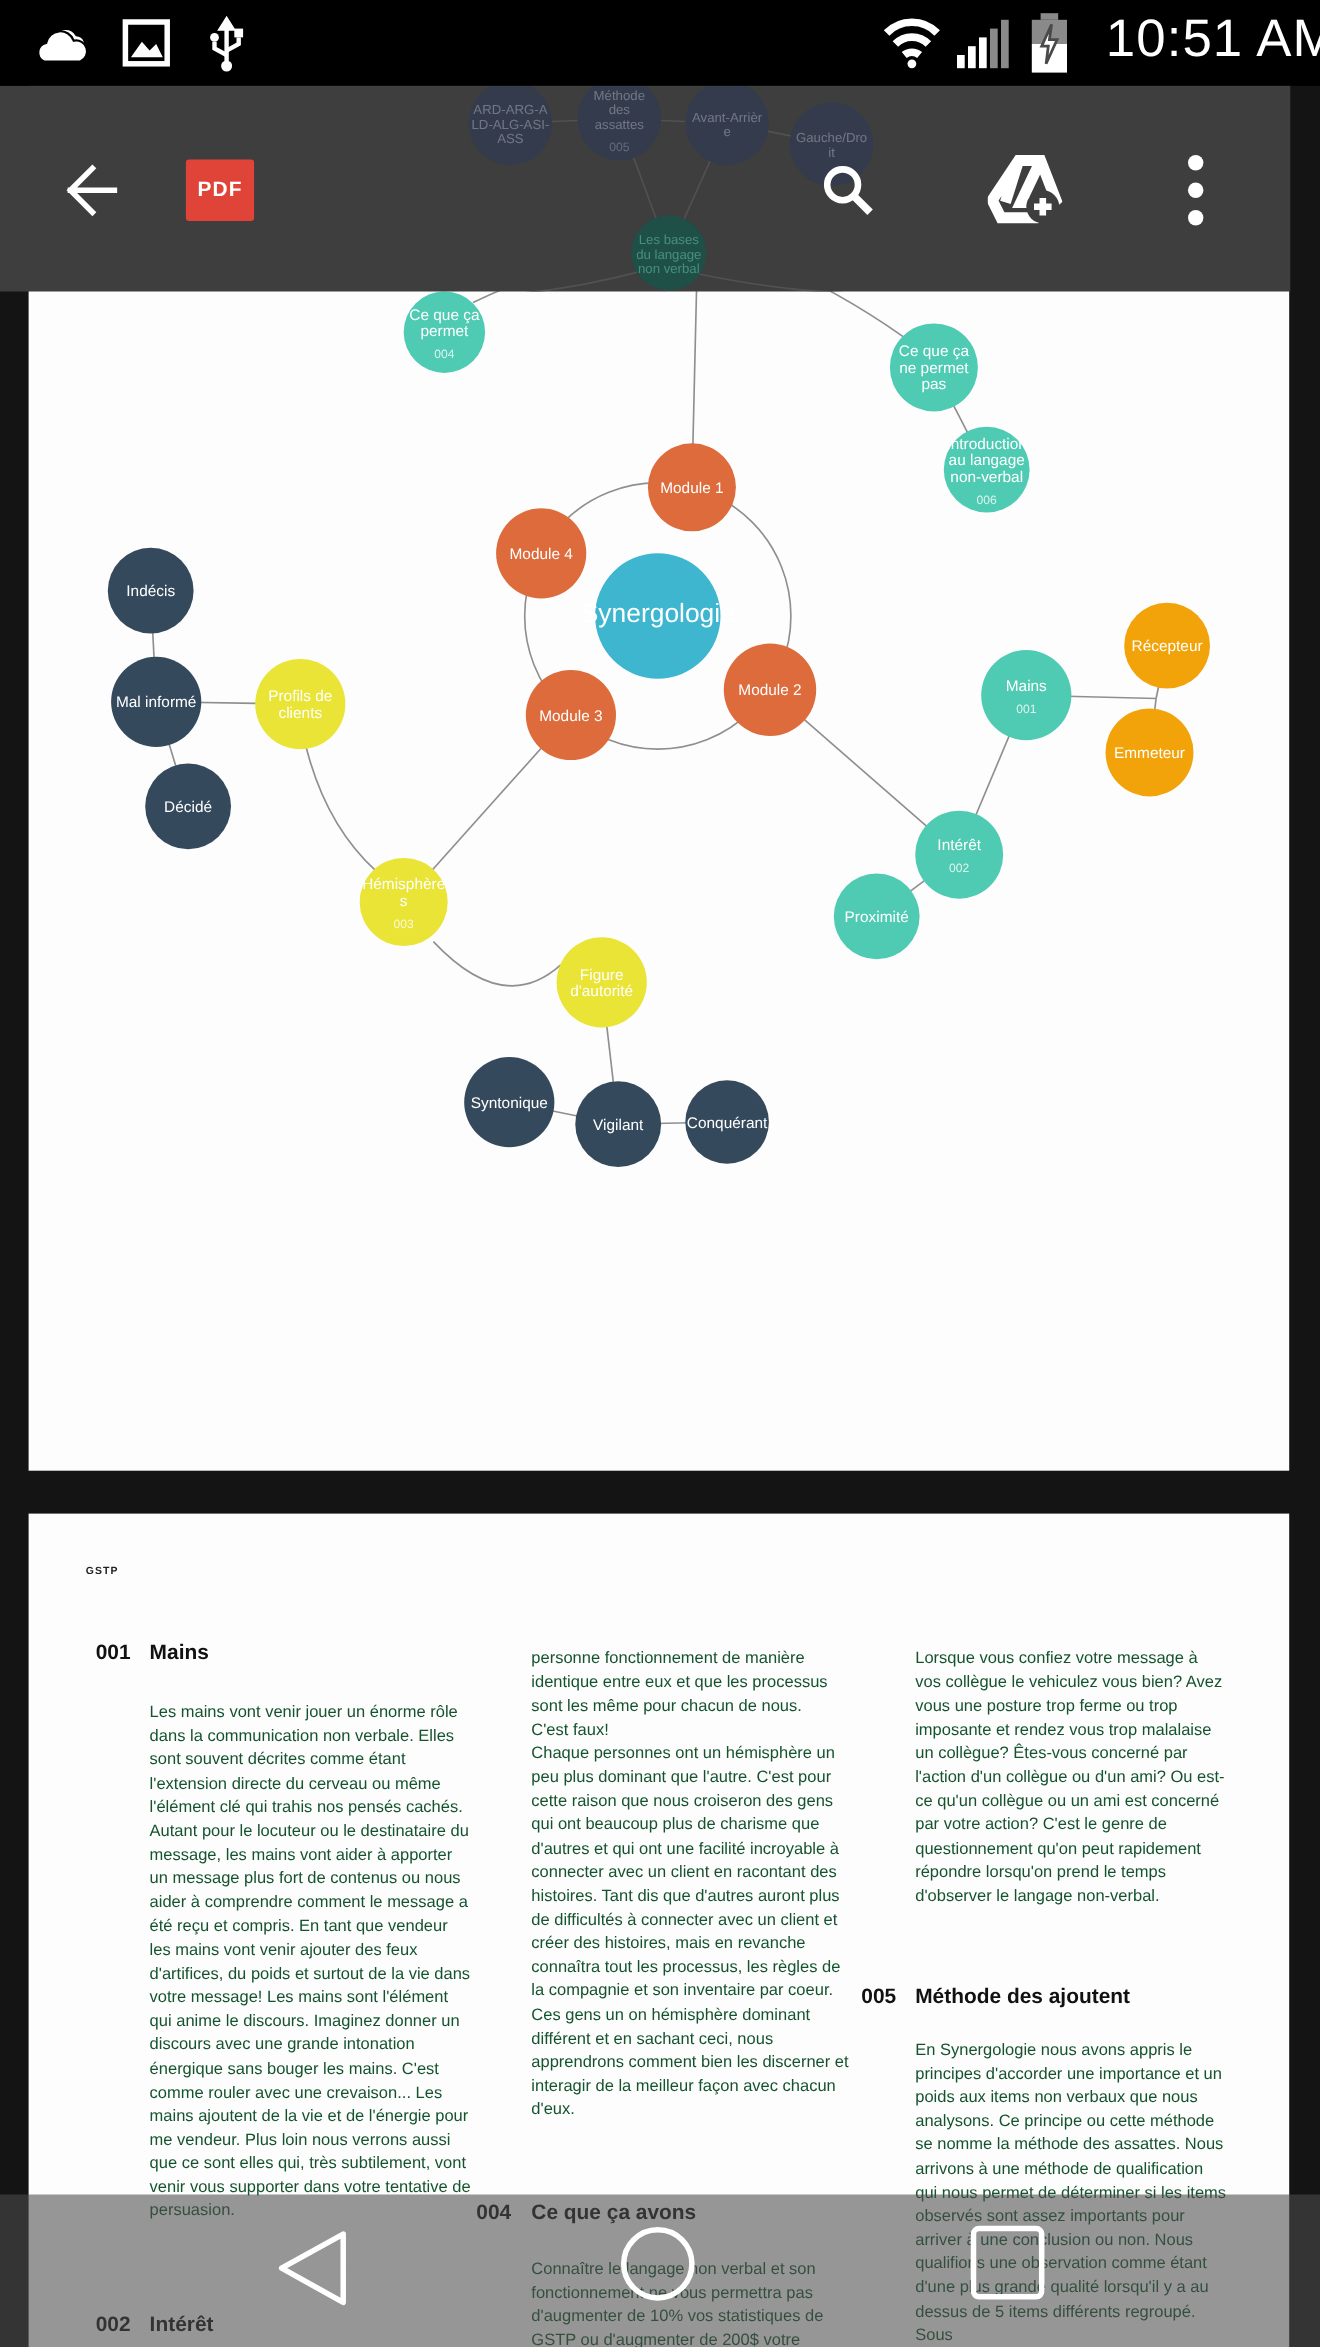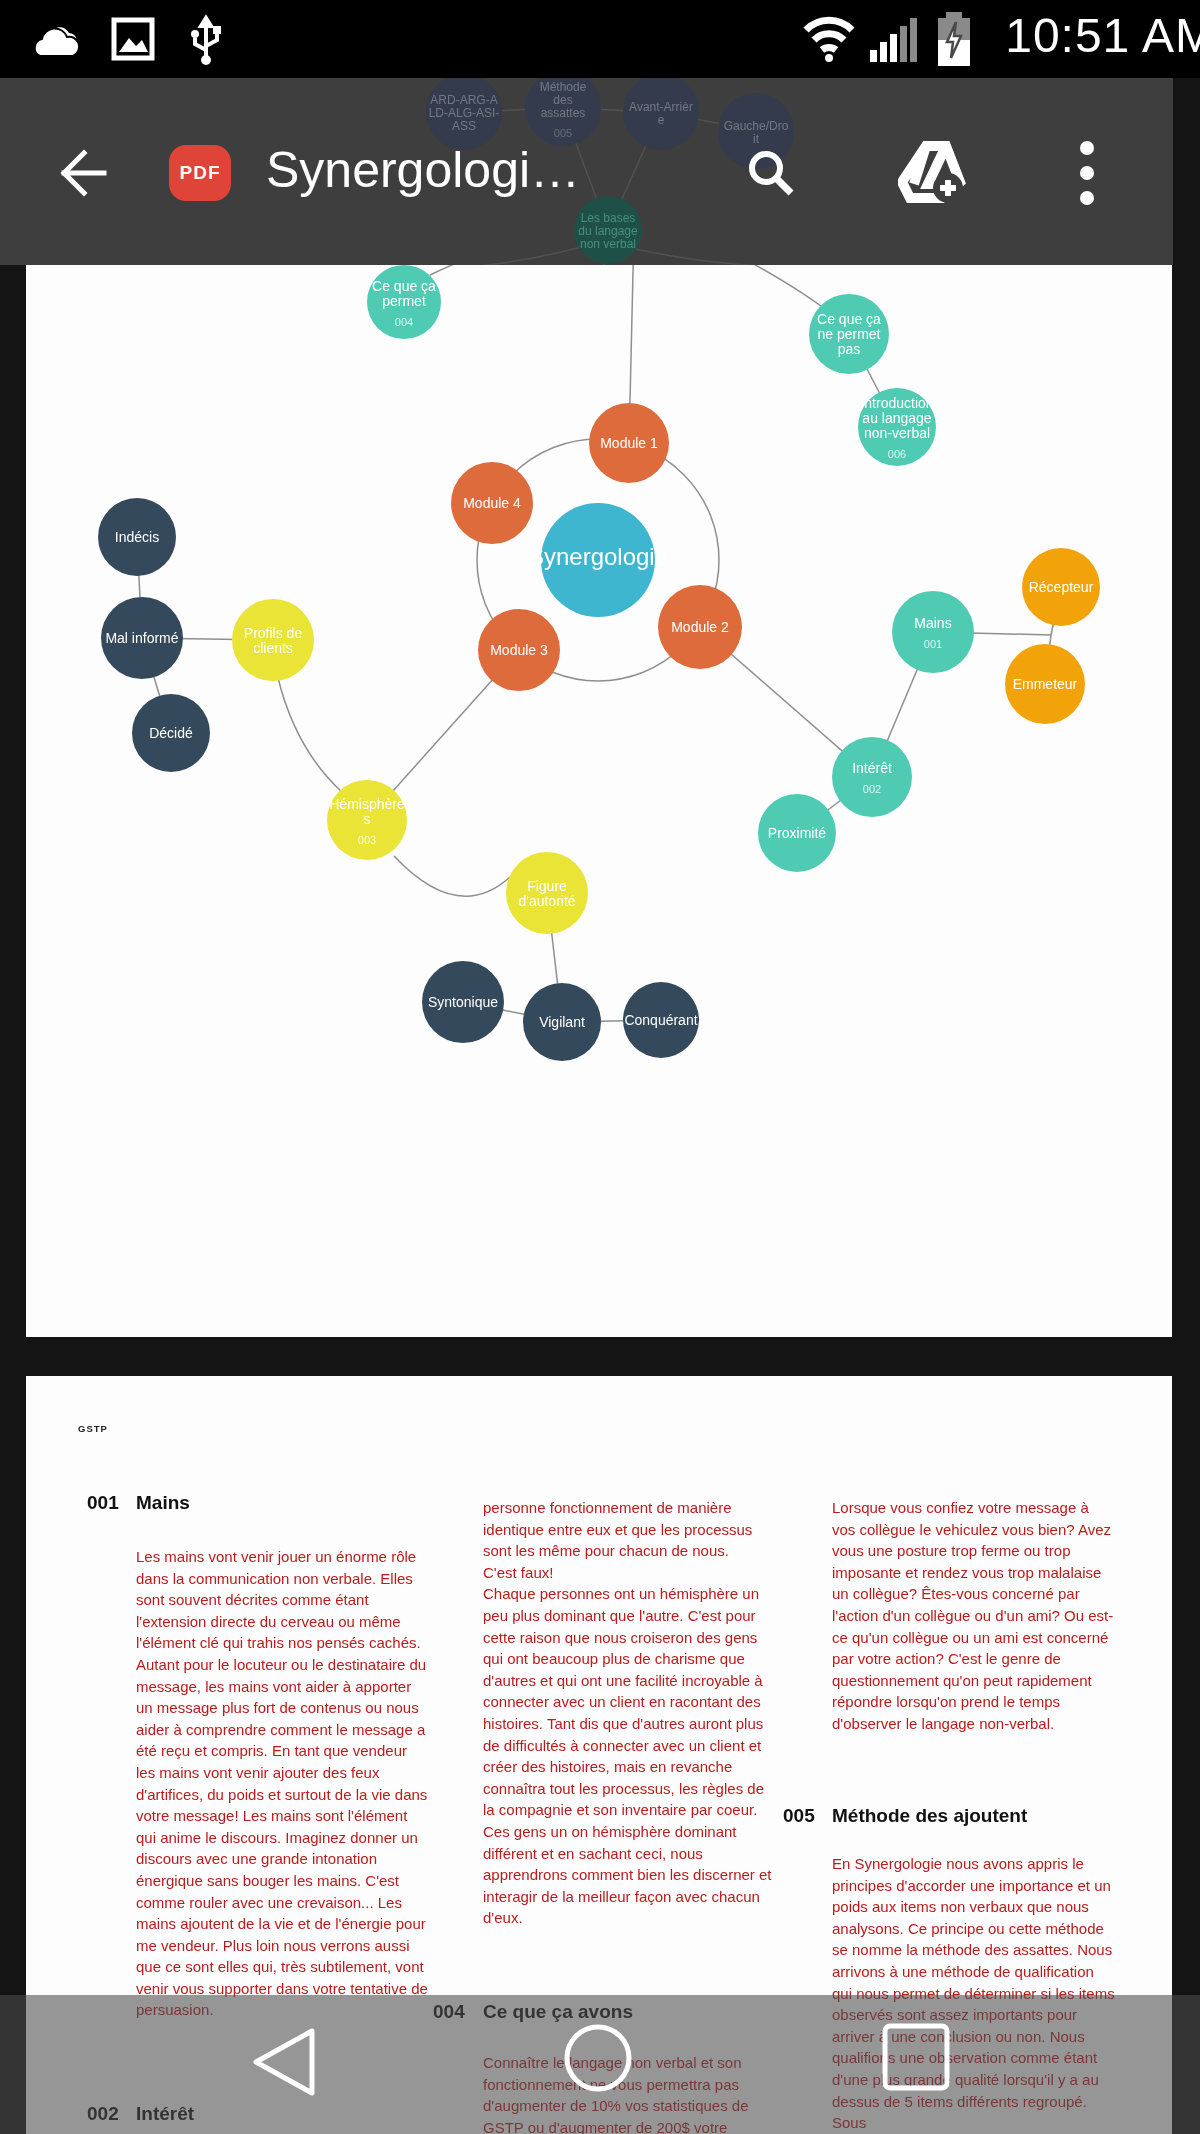--- a/index.html
+++ b/index.html
@@ -7,33 +7,33 @@
           font-family:"Liberation Sans",sans-serif;}
   
   .pdf-page{position:absolute;left:26px;width:1146px;background:#fdfdfd;z-index:1;overflow:hidden;}
   #page1{top:78px;height:1259px;}
   #page2{top:1376px;height:758px;}
   
   #toolbar{position:absolute;left:0;top:78px;width:1173px;height:187px;background:#3e3e3e;z-index:3;}
   #ghost-svg{position:absolute;left:0;top:0;}
   .tb-item{position:absolute;}
   #toolbar-title{position:absolute;left:266px;top:63px;color:#fff;font-size:50px;white-space:nowrap;}
-  #pdf-badge{position:absolute;left:169px;top:67px;width:62px;height:56px;background:#e04438;border-radius:17px;
+  #pdf-badge{position:absolute;left:169px;top:67px;width:62px;height:56px;background:#e04438;border-radius:3px;
              color:#fff;font-weight:bold;font-size:19px;letter-spacing:1px;display:flex;align-items:center;justify-content:center;}
   
   #statusbar{position:absolute;left:0;top:0;width:1200px;height:78px;background:#000;z-index:5;padding-left:44px;}
   #status-time{position:absolute;right:28px;top:8px;color:#fff;font-size:48px;letter-spacing:1px;}
   
   #navbar{position:absolute;left:0;top:1995px;width:1200px;height:139px;background:rgba(75,75,75,0.58);z-index:6;}
   .nav-btn{position:absolute;}
   
   #notes-label{position:absolute;left:52px;top:47px;font-size:9.5px;font-weight:bold;letter-spacing:1px;color:#222;}
   .note-number{position:absolute;font-size:19px;font-weight:bold;color:#111;}
   .note-title{position:absolute;font-size:19px;font-weight:bold;color:#111;}
-  .note-para{position:absolute;font-size:15px;line-height:21.6px;color:#b91c1c;white-space:pre-line;}
+  .note-para{position:absolute;font-size:15px;line-height:21.6px;color:#14532d;white-space:pre-line;}
   svg text{font-family:"Liberation Sans",sans-serif;}
 </style>
 </head>
 <body>
 
 <div id="screen">
 
   <div id="page1" class="pdf-page">
     <svg id="mindmap-svg" width="1146" height="1259">
         <circle cx="572" cy="482" r="121" fill="none" stroke="#8f8f8f" stroke-width="1.5"></circle>
@@ -196,21 +196,20 @@
         </g>
         <g>
           <circle cx="608" cy="152" r="34" fill="#1e5047"></circle>
           <text text-anchor="middle" fill="rgba(110,205,180,0.50)" font-size="12"><tspan x="608" y="144">Les bases</tspan><tspan x="608" y="157">du langage</tspan><tspan x="608" y="170">non verbal</tspan></text>
         </g>
       </svg>
     <svg class="tb-item" style="left:54px;top:67px" width="56" height="56" viewBox="0 0 56 56">
       <path d="M30,8 L10,28 L30,48 M10,28 H50" stroke="#fff" stroke-width="5" fill="none" stroke-linecap="square"></path>
     </svg>
     <div id="pdf-badge">PDF</div>
-    <div id="toolbar-title">Synergologi…</div>
     <svg class="tb-item" style="left:745px;top:69px" width="52" height="52" viewBox="0 0 52 52">
       <circle cx="21" cy="21" r="14" stroke="#fff" stroke-width="6" fill="none"></circle>
       <line x1="32" y1="32" x2="46" y2="46" stroke="#fff" stroke-width="7"></line>
     </svg>
     <svg class="tb-item" style="left:898px;top:62px" width="68" height="64" viewBox="0 0 68 64">
       <path d="M28,6 L48,6 L62,42 L44,58 L12,58 L4,42 Z M28,6 L16,44 M48,6 L30,44 L58,44" stroke="#fff" stroke-width="10" fill="none" stroke-linejoin="miter"></path>
       <circle cx="50" cy="48" r="15" fill="#3e3e3e"></circle>
       <path d="M50,40 V56 M42,48 H58" stroke="#fff" stroke-width="6"></path>
     </svg>
     <svg class="tb-item" style="left:1079px;top:62px" width="16" height="66" viewBox="0 0 16 66">

